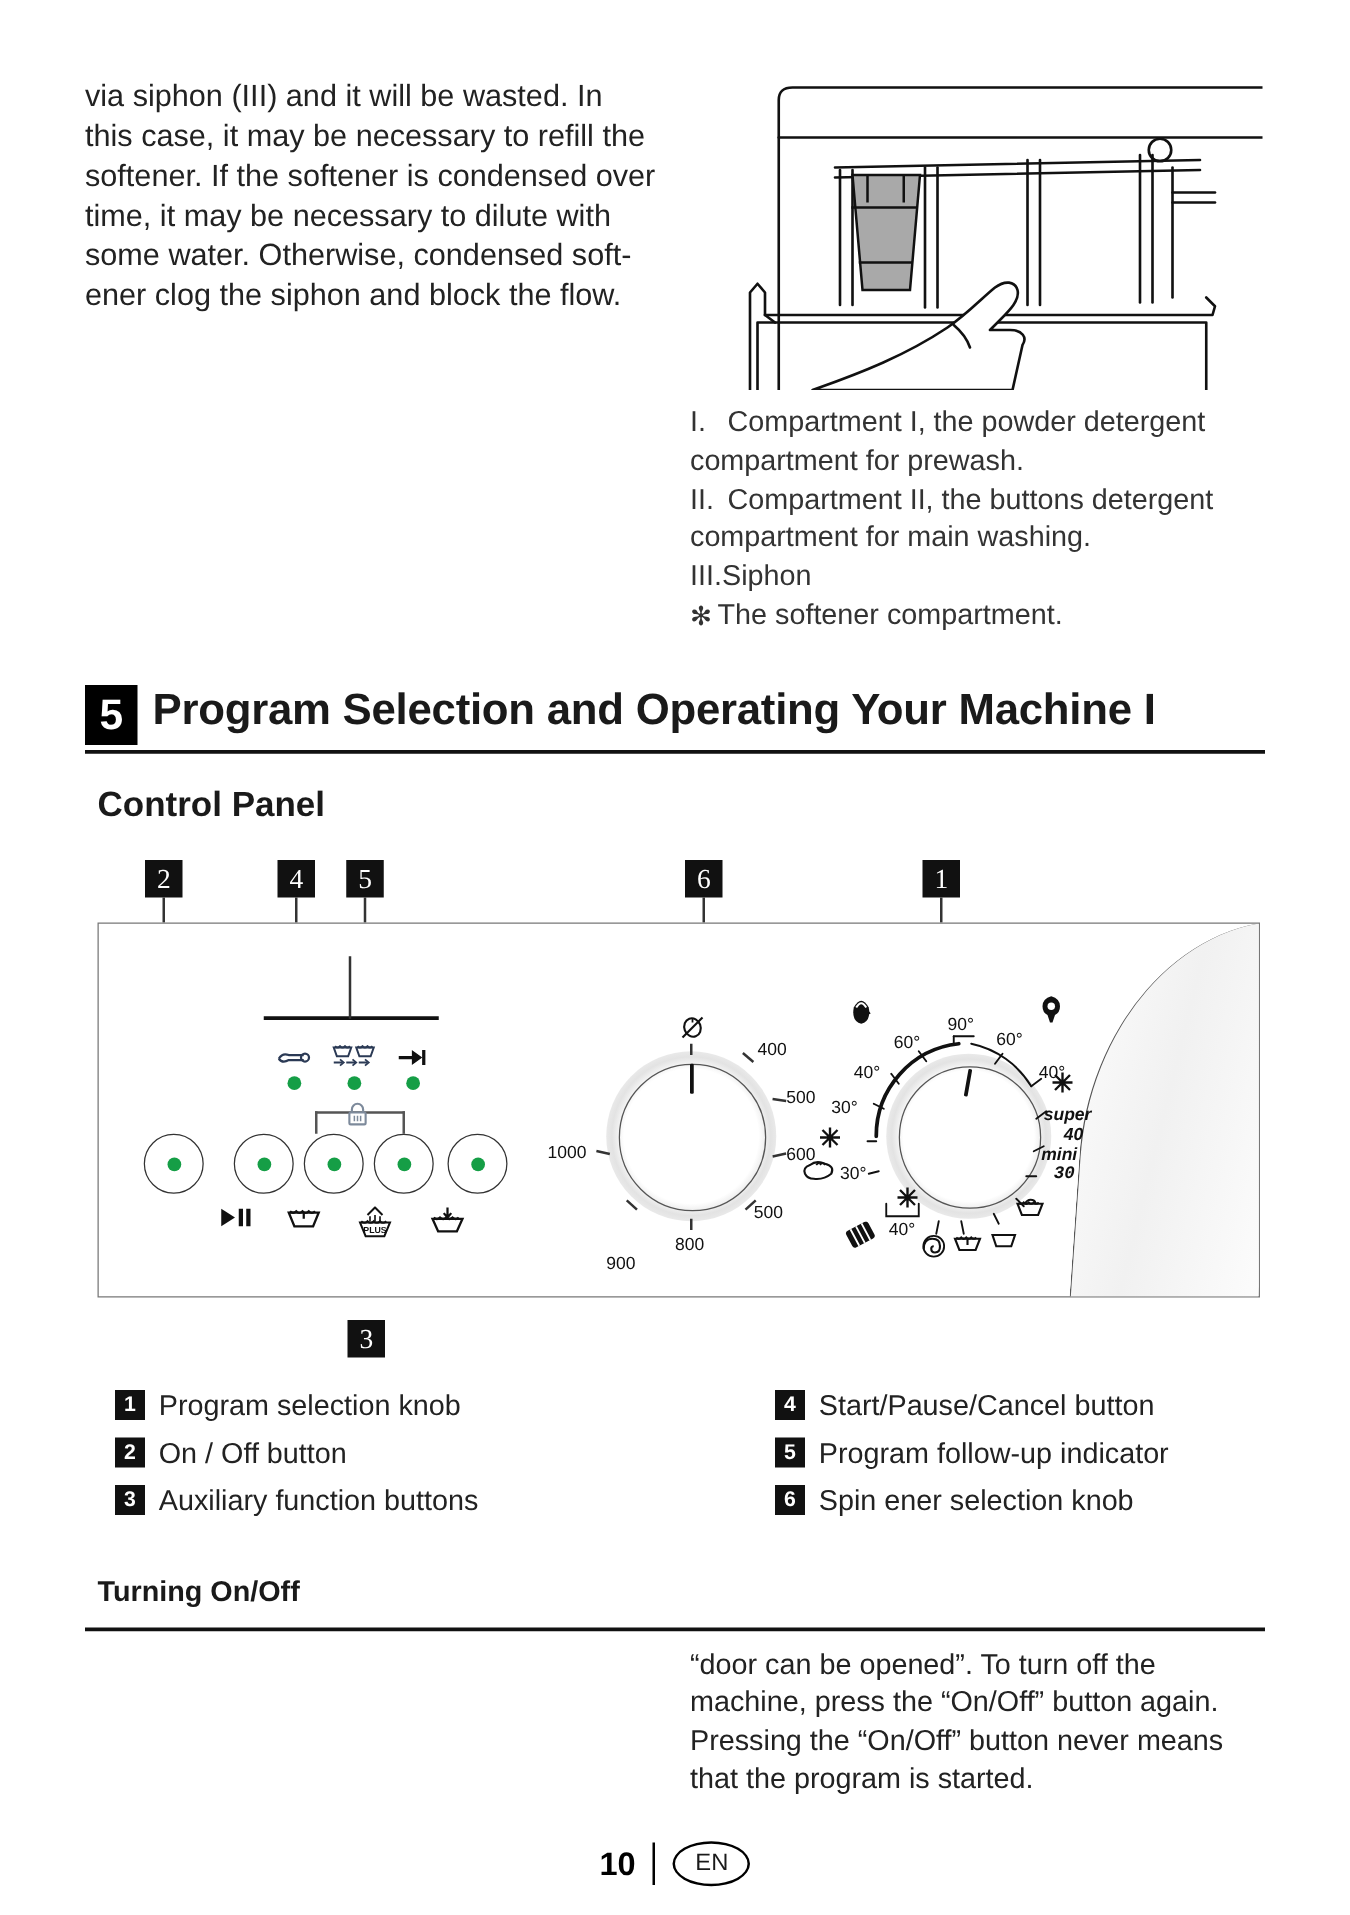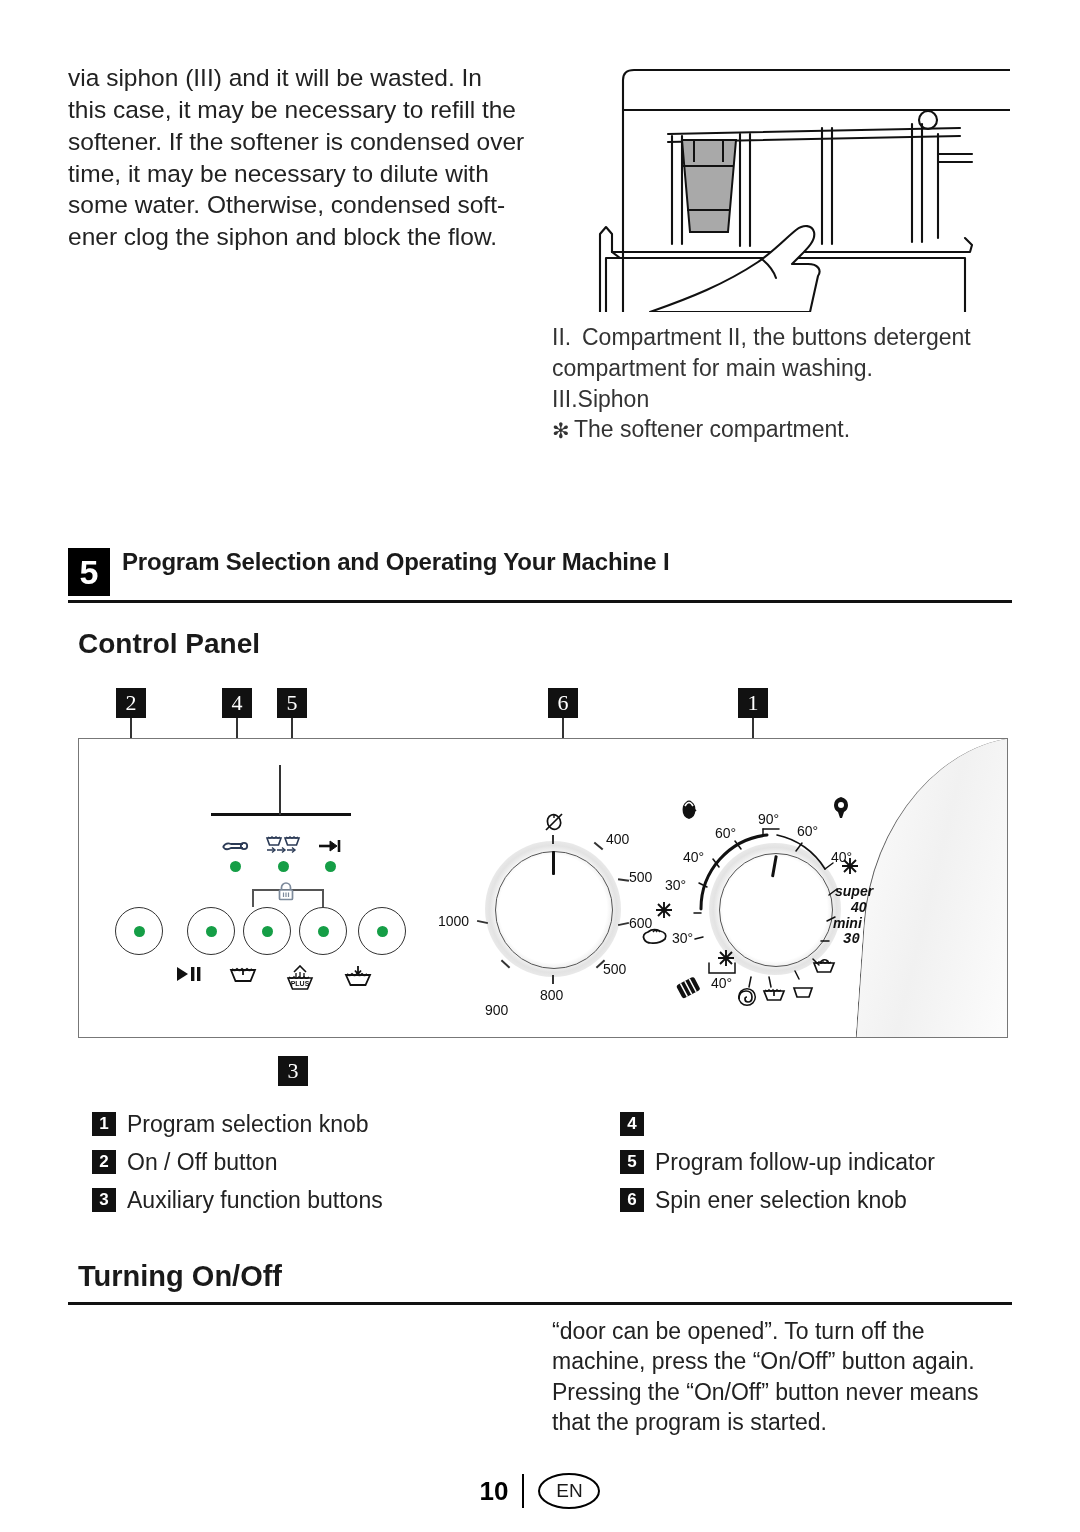--- a/index.html
+++ b/index.html
@@ -27,21 +27,21 @@
   .drawer-fig{position:absolute;left:560px;top:62px;width:450px;height:250px;}
 
   
   .chapter{position:absolute;left:68px;top:548px;width:944px;height:60px;}
   .chapter-num{
     position:absolute;left:0;top:0;width:42px;height:48px;background:#000;color:#fff;
     font-size:34px;font-weight:bold;display:flex;align-items:center;justify-content:center;
     font-family:"Liberation Sans",sans-serif;
   }
   .chapter-title{
-    position:absolute;left:54px;top:0px;font-size:24px;font-weight:bold;
+    position:absolute;left:54px;top:0px;font-size:35px;font-weight:bold;
     letter-spacing:-0.2px;white-space:nowrap;
   }
   .chapter-rule{position:absolute;left:0;top:52px;width:944px;height:3px;background:#111;}
 
   
   .sub-h{position:absolute;left:78px;top:628px;font-size:28px;font-weight:bold;}
 
   
   .panel-wrap{position:absolute;left:78px;top:688px;width:930px;height:410px;}
 
@@ -98,21 +98,21 @@
   .legend{position:absolute;left:92px;top:1108px;width:920px;}
   .lg-col{position:absolute;top:0;}
   .lg-col.left{left:0;}
   .lg-col.right{left:528px;}
   .lg-item{display:flex;align-items:center;margin-bottom:6px;height:32px;}
   .lg-num{width:24px;height:24px;background:#111;color:#fff;font-size:17px;font-weight:bold;
     display:flex;align-items:center;justify-content:center;margin-right:11px;flex:0 0 auto;}
   .lg-txt{font-size:23px;color:#222;white-space:nowrap;}
 
   
-  .sec2-h{position:absolute;left:78px;top:1260px;font-size:29px;font-weight:bold;}
+  .sec2-h{position:absolute;left:78px;top:1260px;font-size:23px;font-weight:bold;}
   .sec2-rule{position:absolute;left:68px;top:1302px;width:944px;height:3px;background:#111;}
   .body-col{position:absolute;font-size:23px;line-height:1.32;color:#222;}
   .body-col.c1{left:68px;top:1312px;width:450px;}
   .body-col.c2{left:552px;top:1316px;width:460px;}
 
   
   .footer{position:absolute;left:0;top:1466px;width:1080px;height:50px;
     display:flex;align-items:center;justify-content:center;gap:14px;}
   .pg-num{font-size:26px;font-weight:bold;color:#000;}
   .pg-div{width:2px;height:34px;background:#000;}
@@ -173,20 +173,24 @@
       </g>
 
       <g fill="#fff" stroke="#111" stroke-width="2.1" stroke-linejoin="round" stroke-linecap="round">
         <path d="M90 250 C130 236 165 222 198 200 C214 189 226 176 236 168 C244 162 252 163 254 170 C256 178 248 186 240 194 L232 202 L248 202 C258 202 262 208 258 214 L250 250 Z"></path>
         <path d="M203 198 C210 204 214 210 216 216" fill="none"></path>
       </g>
     </svg>
   </div>
 
   <div class="top-right-text">
+    <div class="hang">
+      <span class="ln"><span class="mk">I.</span><span>Compartment I, the powder detergent</span></span>
+      <span class="ln" style="display:block;">compartment for prewash.</span>
+    </div>
     <div class="hang">
       <span class="ln"><span class="mk">II.</span><span>Compartment II, the buttons detergent</span></span>
       <span class="ln" style="display:block;">compartment for main washing.</span>
     </div>
     <div class="hang">
       <span class="ln"><span>III.</span><span>Siphon</span></span>
     </div>
     <div class="hang">
       <span class="star-glyph">✻</span><span>The softener compartment.</span>
     </div>
@@ -527,20 +531,21 @@
         <span class="lg-txt">On / Off button</span>
       </div>
       <div class="lg-item">
         <span class="lg-num">3</span>
         <span class="lg-txt">Auxiliary function buttons</span>
       </div>
     </div>
     <div class="lg-col right">
       <div class="lg-item">
         <span class="lg-num">4</span>
+        <span class="lg-txt">Start/Pause/Cancel button</span>
       </div>
       <div class="lg-item">
         <span class="lg-num">5</span>
         <span class="lg-txt">Program follow-up indicator</span>
       </div>
       <div class="lg-item">
         <span class="lg-num">6</span>
         <span class="lg-txt">Spin ener selection knob</span>
       </div>
     </div>

